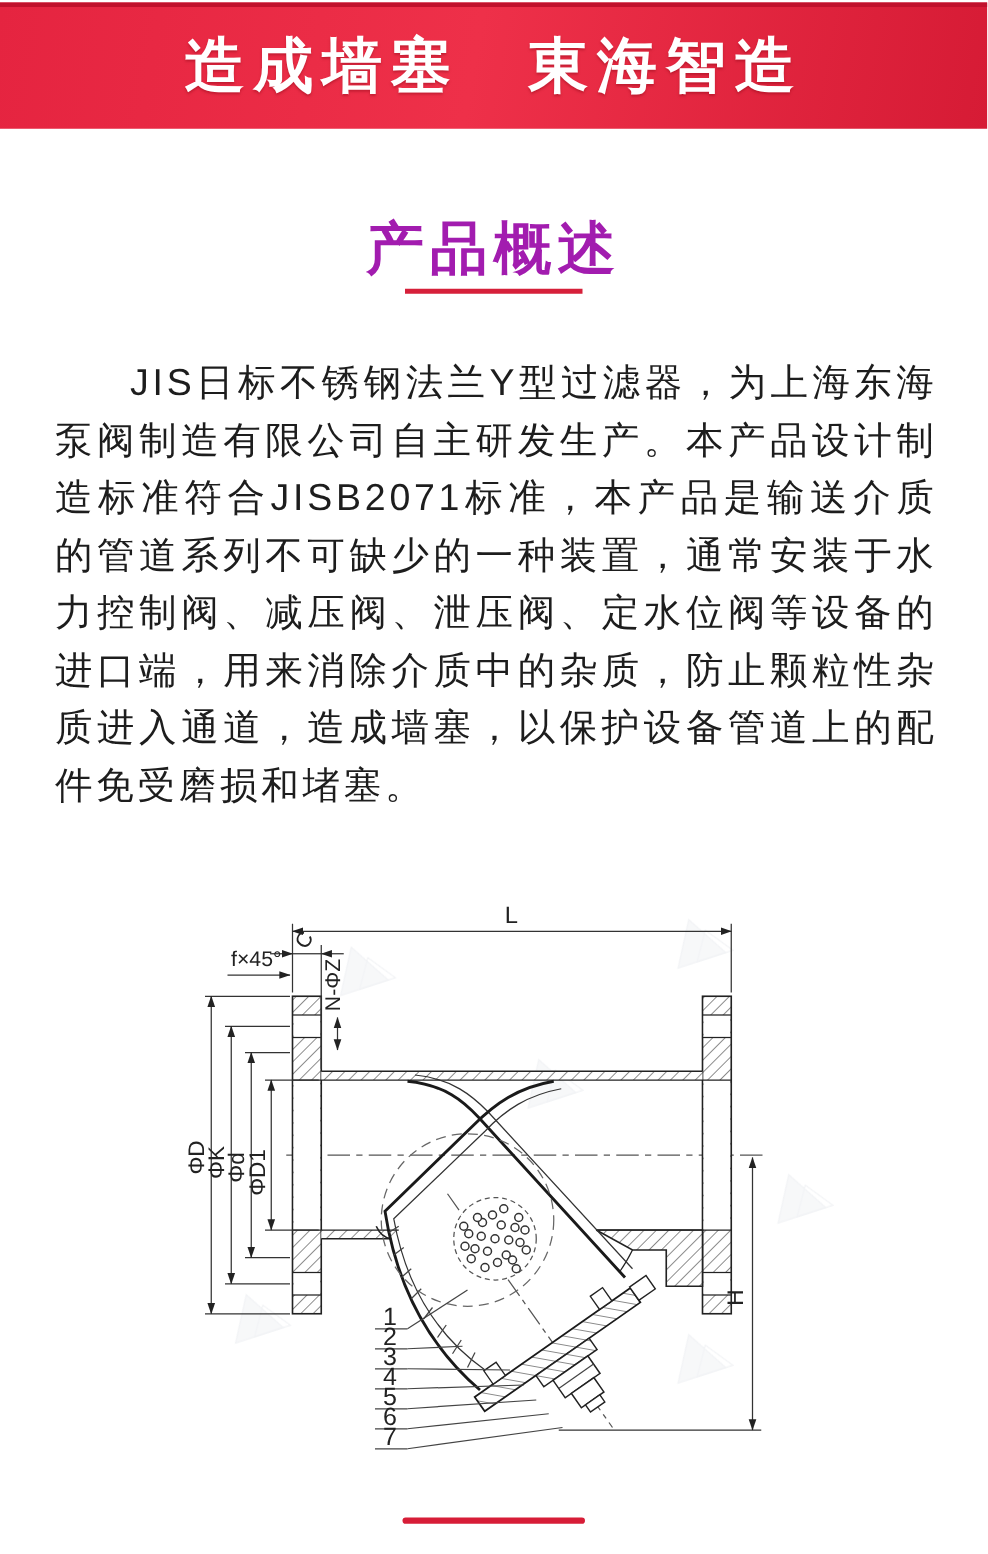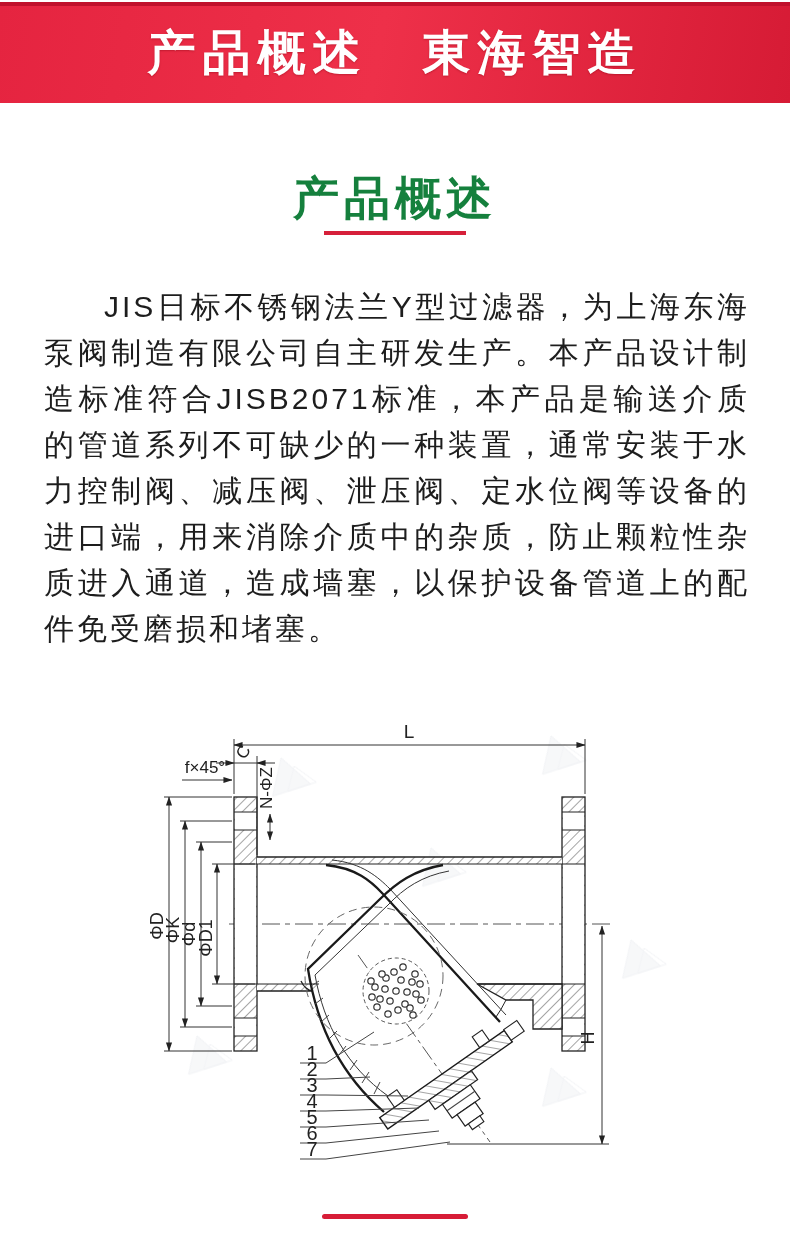--- a/index.html
+++ b/index.html
@@ -9,21 +9,21 @@
   
   .banner{position:absolute;top:2px;left:0;width:790px;height:101px;
           background:linear-gradient(180deg,#c0112c 0,#c0112c 4px,rgba(0,0,0,0) 4px),
                      linear-gradient(100deg,#e52440 0%,#ee3049 48%,#d61b35 100%);
           display:flex;align-items:center;justify-content:center;}
   .banner-title{color:#ffffff;font-size:48px;font-weight:700;letter-spacing:7px;
                 text-shadow:0 1px 2px rgba(120,0,15,.35);white-space:nowrap;}
 
   
   .section-title{position:absolute;top:168px;left:0;width:790px;margin:0;
-                 text-align:center;font-size:46px;font-weight:700;color:#15803d;
+                 text-align:center;font-size:46px;font-weight:700;color:#a21caf;
                  letter-spacing:5px;}
   .title-underline{position:absolute;top:231px;left:50%;transform:translateX(-50%);
                    width:142px;height:4px;background:#d6203a;}
 
   
   .intro{position:absolute;top:282px;left:42px;width:706px;margin:2px;
          font-size:30px;line-height:46px;letter-spacing:3px;color:#1d1d1d;
          text-align:justify;text-indent:2em;}
 
   
@@ -32,21 +32,21 @@
   
   .footer-bar{position:absolute;top:1214px;left:50%;transform:translateX(-50%);
               width:146px;height:5px;background:#d71d37;border-radius:2.5px;}
 </style>
 </head>
 <body>
 
 <div class="page">
 
   <header class="banner">
-    <span class="banner-title">产品概述　東海智造</span>
+    <span class="banner-title">造成墙塞　東海智造</span>
   </header>
 
   <h1 class="section-title">产品概述</h1>
   <div class="title-underline"></div>
 
   <p class="intro">JIS日标不锈钢法兰Y型过滤器，为上海东海泵阀制造有限公司自主研发生产。本产品设计制造标准符合JISB2071标准，本产品是输送介质的管道系列不可缺少的一种装置，通常安装于水力控制阀、减压阀、泄压阀、定水位阀等设备的进口端，用来消除介质中的杂质，防止颗粒性杂质进入通道，造成墙塞，以保护设备管道上的配件免受磨损和堵塞。</p>
 
   <svg class="diagram" viewBox="0 0 562 512" xmlns="http://www.w3.org/2000/svg">
     <defs>
       <pattern id="hch" width="7" height="7" patternUnits="userSpaceOnUse" patternTransform="rotate(45)">

